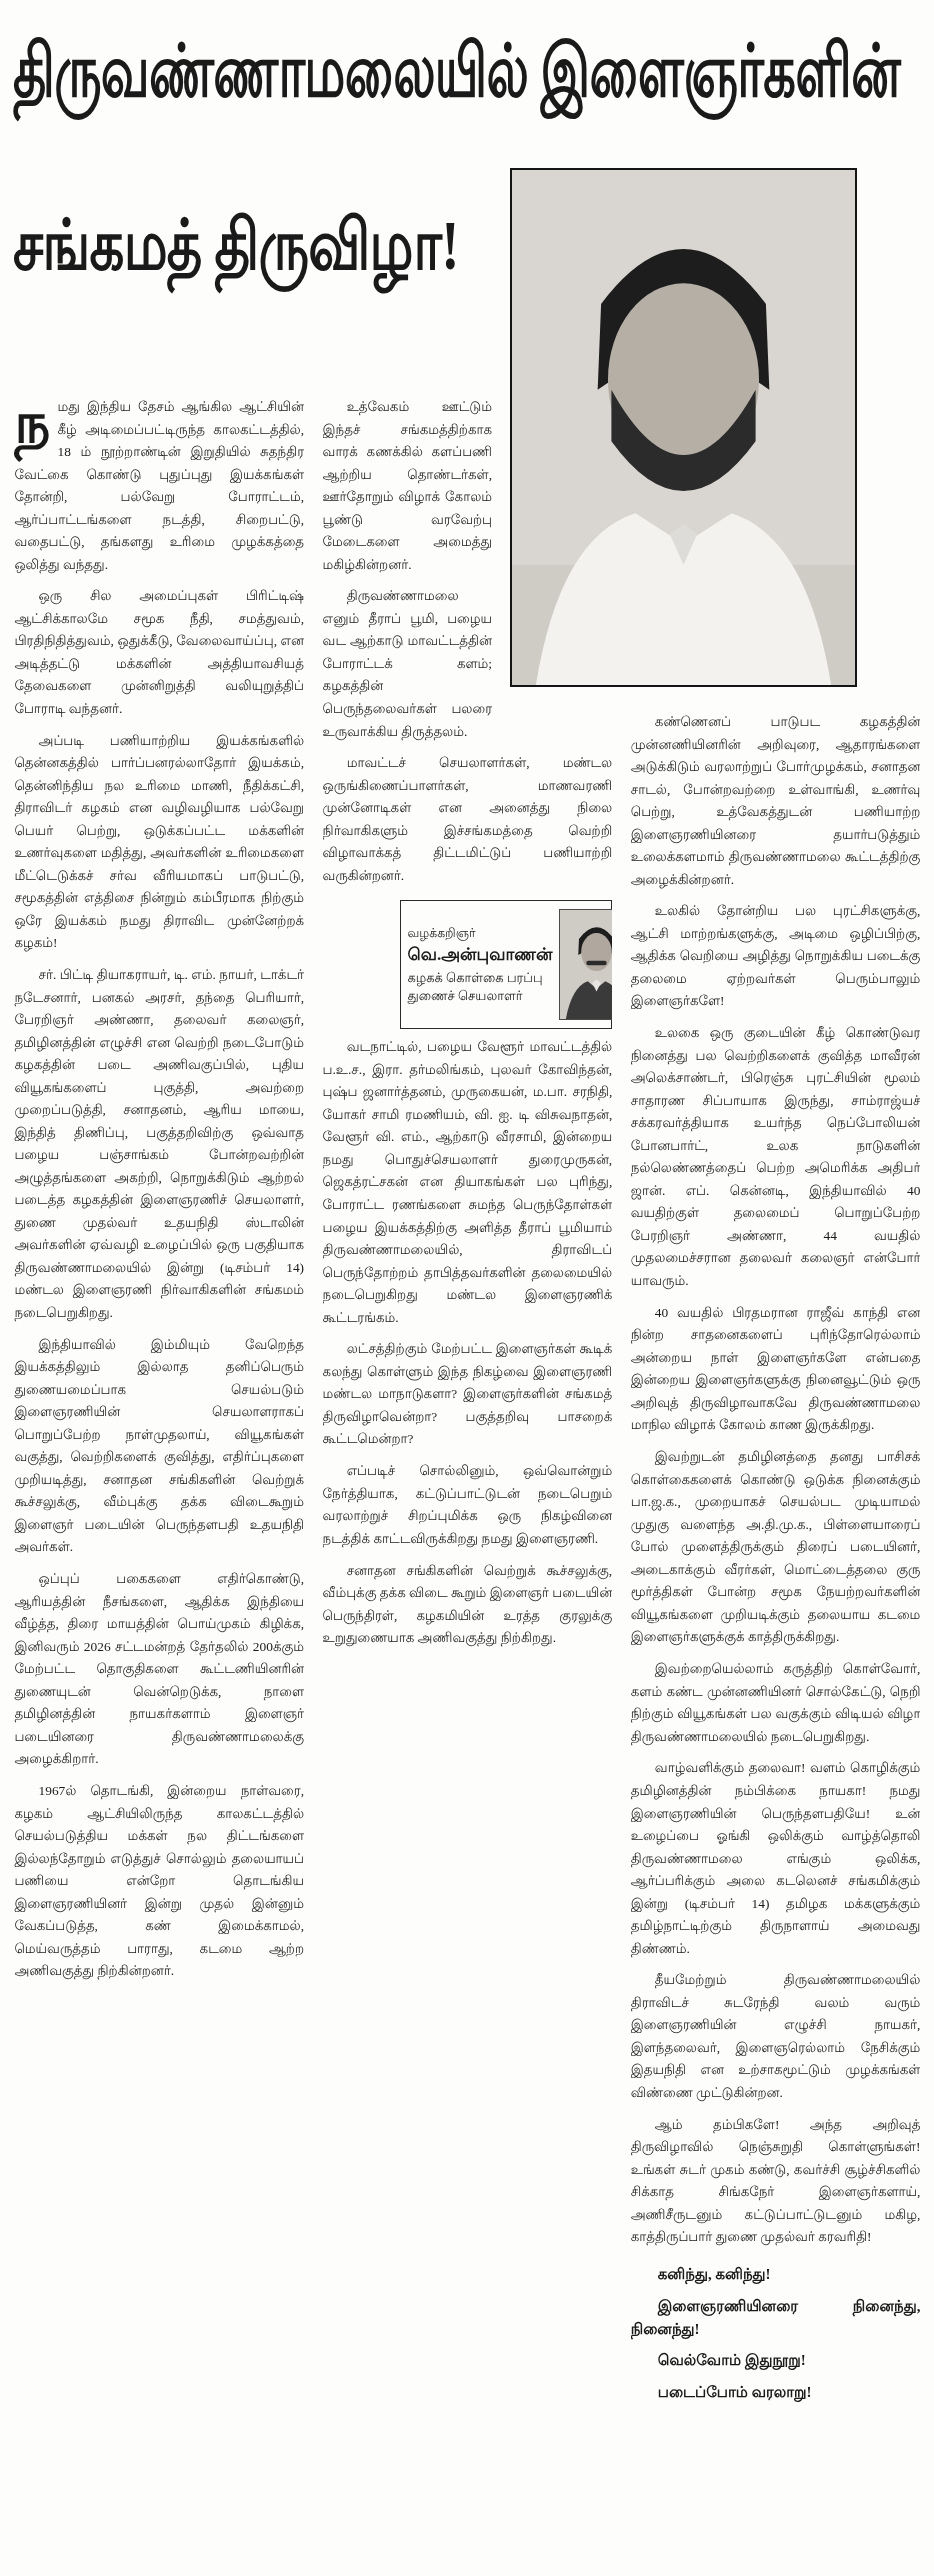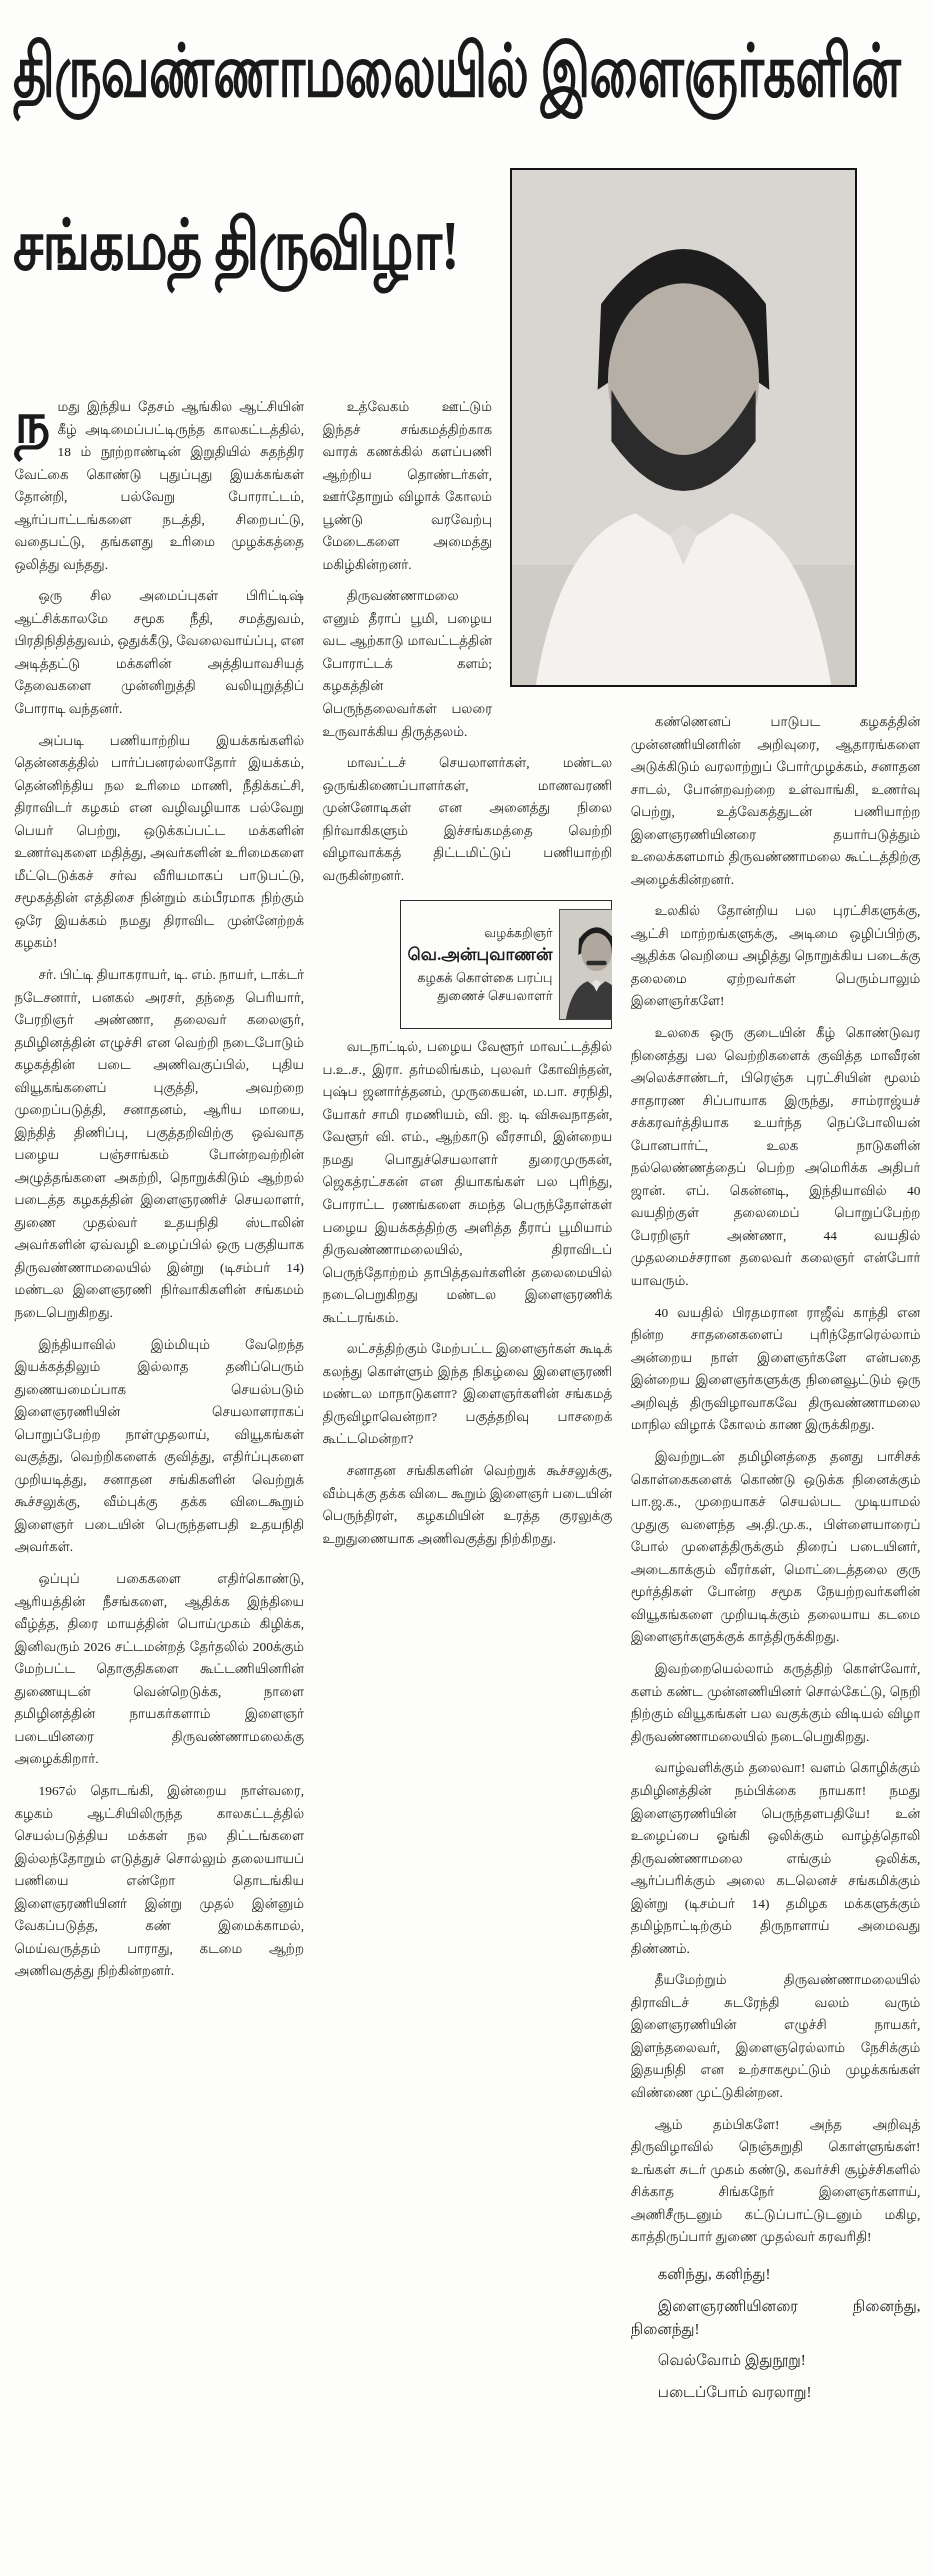--- a/index.html
+++ b/index.html
@@ -60,32 +60,32 @@
   
   .byline-box{
     float:right;width:212px;
     box-sizing:border-box;
     border:1.5px solid #2a2a2a;
     margin:3.1px 0 7.2px 10.3px;padding:8.2px 6.2px;
     display:flex;align-items:center;gap:6.2px;
     background:#fdfdfb;
     text-indent:0;
   }
-  .byline-left{flex:1;text-align:right;}
+  .byline-left{flex:1;text-align:left;}
   .byline-role{font-size:12.4px;line-height:1.3;}
   .byline-name{font-size:17px;font-weight:bold;line-height:1.25;margin:3.1px 0 4.1px 0;}
   .byline-title{font-size:13px;line-height:1.35;}
   .byline-photo{
     width:73px;height:109px;flex:0 0 auto;
     border:1px solid #4a4a4a;background:#cfccc6;overflow:hidden;
   }
   .byline-photo svg{display:block;width:100%;height:100%;}
   
   .slogans{margin-top:14.4px;}
-  .slogan{font-size:15px;font-weight:normal;margin:0 0 6.2px 0;text-indent:0;line-height:1.5;}
+  .slogan{font-size:15px;font-weight:bold;margin:0 0 6.2px 0;text-indent:0;line-height:1.5;}
 </style>
 </head>
 <body>
 
 <div class="page">
 
   <div class="headline-line1">திருவண்ணாமலையில் இளைஞர்களின்</div>
   <div class="headline-line2">சங்கமத் திருவிழா!</div>
 
   <div class="lead-photo">
@@ -132,20 +132,21 @@
             <ellipse cx="50" cy="58" rx="21" ry="26" fill="#b0a89e"></ellipse>
             <rect x="36" y="70" width="28" height="6" rx="3" fill="#2b2b2b"></rect>
             <path d="M8 150 Q16 106 38 98 L50 108 L62 98 Q84 106 92 150 Z" fill="#3a3a3a"></path>
             <path d="M44 100 L50 112 L56 100 L50 96 Z" fill="#e8e6e2"></path>
           </svg>
         </div>
       </div>
 
       <p>வடநாட்டில், பழைய வேளூர் மாவட்டத்தில் ப.உ.ச., இரா. தர்மலிங்கம், புலவர் கோவிந்தன், புஷ்ப ஜனார்த்தனம், முருகையன், ம.பா. சரநிதி, யோகர் சாமி ரமணியம், வி. ஐ. டி விசுவநாதன், வேளூர் வி. எம்., ஆற்காடு வீரசாமி, இன்றைய நமது பொதுச்செயலாளர் துரைமுருகன், ஜெகத்ரட்சகன் என தியாகங்கள் பல புரிந்து, போராட்ட ரணங்களை சுமந்த பெருந்தோள்கள் பழைய இயக்கத்திற்கு அளித்த தீராப் பூமியாம் திருவண்ணாமலையில், திராவிடப் பெருந்தோற்றம் தாபித்தவர்களின் தலைமையில் நடைபெறுகிறது மண்டல இளைஞரணிக் கூட்டரங்கம்.</p>
       <p>லட்சத்திற்கும் மேற்பட்ட இளைஞர்கள் கூடிக் கலந்து கொள்ளும் இந்த நிகழ்வை இளைஞரணி மண்டல மாநாடுகளா? இளைஞர்களின் சங்கமத் திருவிழாவென்றா? பகுத்தறிவு பாசறைக் கூட்டமென்றா?</p>
+      <p>எப்படிச் சொல்லினும், ஒவ்வொன்றும் நேர்த்தியாக, கட்டுப்பாட்டுடன் நடைபெறும் வரலாற்றுச் சிறப்புமிக்க ஒரு நிகழ்வினை நடத்திக் காட்டவிருக்கிறது நமது இளைஞரணி.</p>
       <p>சனாதன சங்கிகளின் வெற்றுக் கூச்சலுக்கு, வீம்புக்கு தக்க விடை கூறும் இளைஞர் படையின் பெருந்திரள், கழகமியின் உரத்த குரலுக்கு உறுதுணையாக அணிவகுத்து நிற்கிறது.</p>
     </div>
 
     <div class="col col-3">
       <p>கண்ணெனப் பாடுபட கழகத்தின் முன்னணியினரின் அறிவுரை, ஆதாரங்களை அடுக்கிடும் வரலாற்றுப் போர்முழக்கம், சனாதன சாடல், போன்றவற்றை உள்வாங்கி, உணர்வு பெற்று, உத்வேகத்துடன் பணியாற்ற இளைஞரணியினரை தயார்படுத்தும் உலைக்களமாம் திருவண்ணாமலை கூட்டத்திற்கு அழைக்கின்றனர்.</p>
       <p>உலகில் தோன்றிய பல புரட்சிகளுக்கு, ஆட்சி மாற்றங்களுக்கு, அடிமை ஒழிப்பிற்கு, ஆதிக்க வெறியை அழித்து நொறுக்கிய படைக்கு தலைமை ஏற்றவர்கள் பெரும்பாலும் இளைஞர்களே!</p>
       <p>உலகை ஒரு குடையின் கீழ் கொண்டுவர நினைத்து பல வெற்றிகளைக் குவித்த மாவீரன் அலெக்சாண்டர், பிரெஞ்சு புரட்சியின் மூலம் சாதாரண சிப்பாயாக இருந்து, சாம்ராஜ்யச் சக்கரவர்த்தியாக உயர்ந்த நெப்போலியன் போனபார்ட், உலக நாடுகளின் நல்லெண்ணத்தைப் பெற்ற அமெரிக்க அதிபர் ஜான். எப். கென்னடி, இந்தியாவில் 40 வயதிற்குள் தலைமைப் பொறுப்பேற்ற பேரறிஞர் அண்ணா, 44 வயதில் முதலமைச்சரான தலைவர் கலைஞர் என்போர் யாவரும்.</p>
       <p>40 வயதில் பிரதமரான ராஜீவ் காந்தி என நின்ற சாதனைகளைப் புரிந்தோரெல்லாம் அன்றைய நாள் இளைஞர்களே என்பதை இன்றைய இளைஞர்களுக்கு நினைவூட்டும் ஒரு அறிவுத் திருவிழாவாகவே திருவண்ணாமலை மாநில விழாக் கோலம் காண இருக்கிறது.</p>
       <p>இவற்றுடன் தமிழினத்தை தனது பாசிசக் கொள்கைகளைக் கொண்டு ஒடுக்க நினைக்கும் பா.ஜ.க., முறையாகச் செயல்பட முடியாமல் முதுகு வளைந்த அ.தி.மு.க., பிள்ளையாரைப் போல் முளைத்திருக்கும் திரைப் படையினர், அடைகாக்கும் வீரர்கள், மொட்டைத்தலை குரு மூர்த்திகள் போன்ற சமூக நேயற்றவர்களின் வியூகங்களை முறியடிக்கும் தலையாய கடமை இளைஞர்களுக்குக் காத்திருக்கிறது.</p>
       <p>இவற்றையெல்லாம் கருத்திற் கொள்வோர், களம் கண்ட முன்னணியினர் சொல்கேட்டு, நெறி நிற்கும் வியூகங்கள் பல வகுக்கும் விடியல் விழா திருவண்ணாமலையில் நடைபெறுகிறது.</p>

